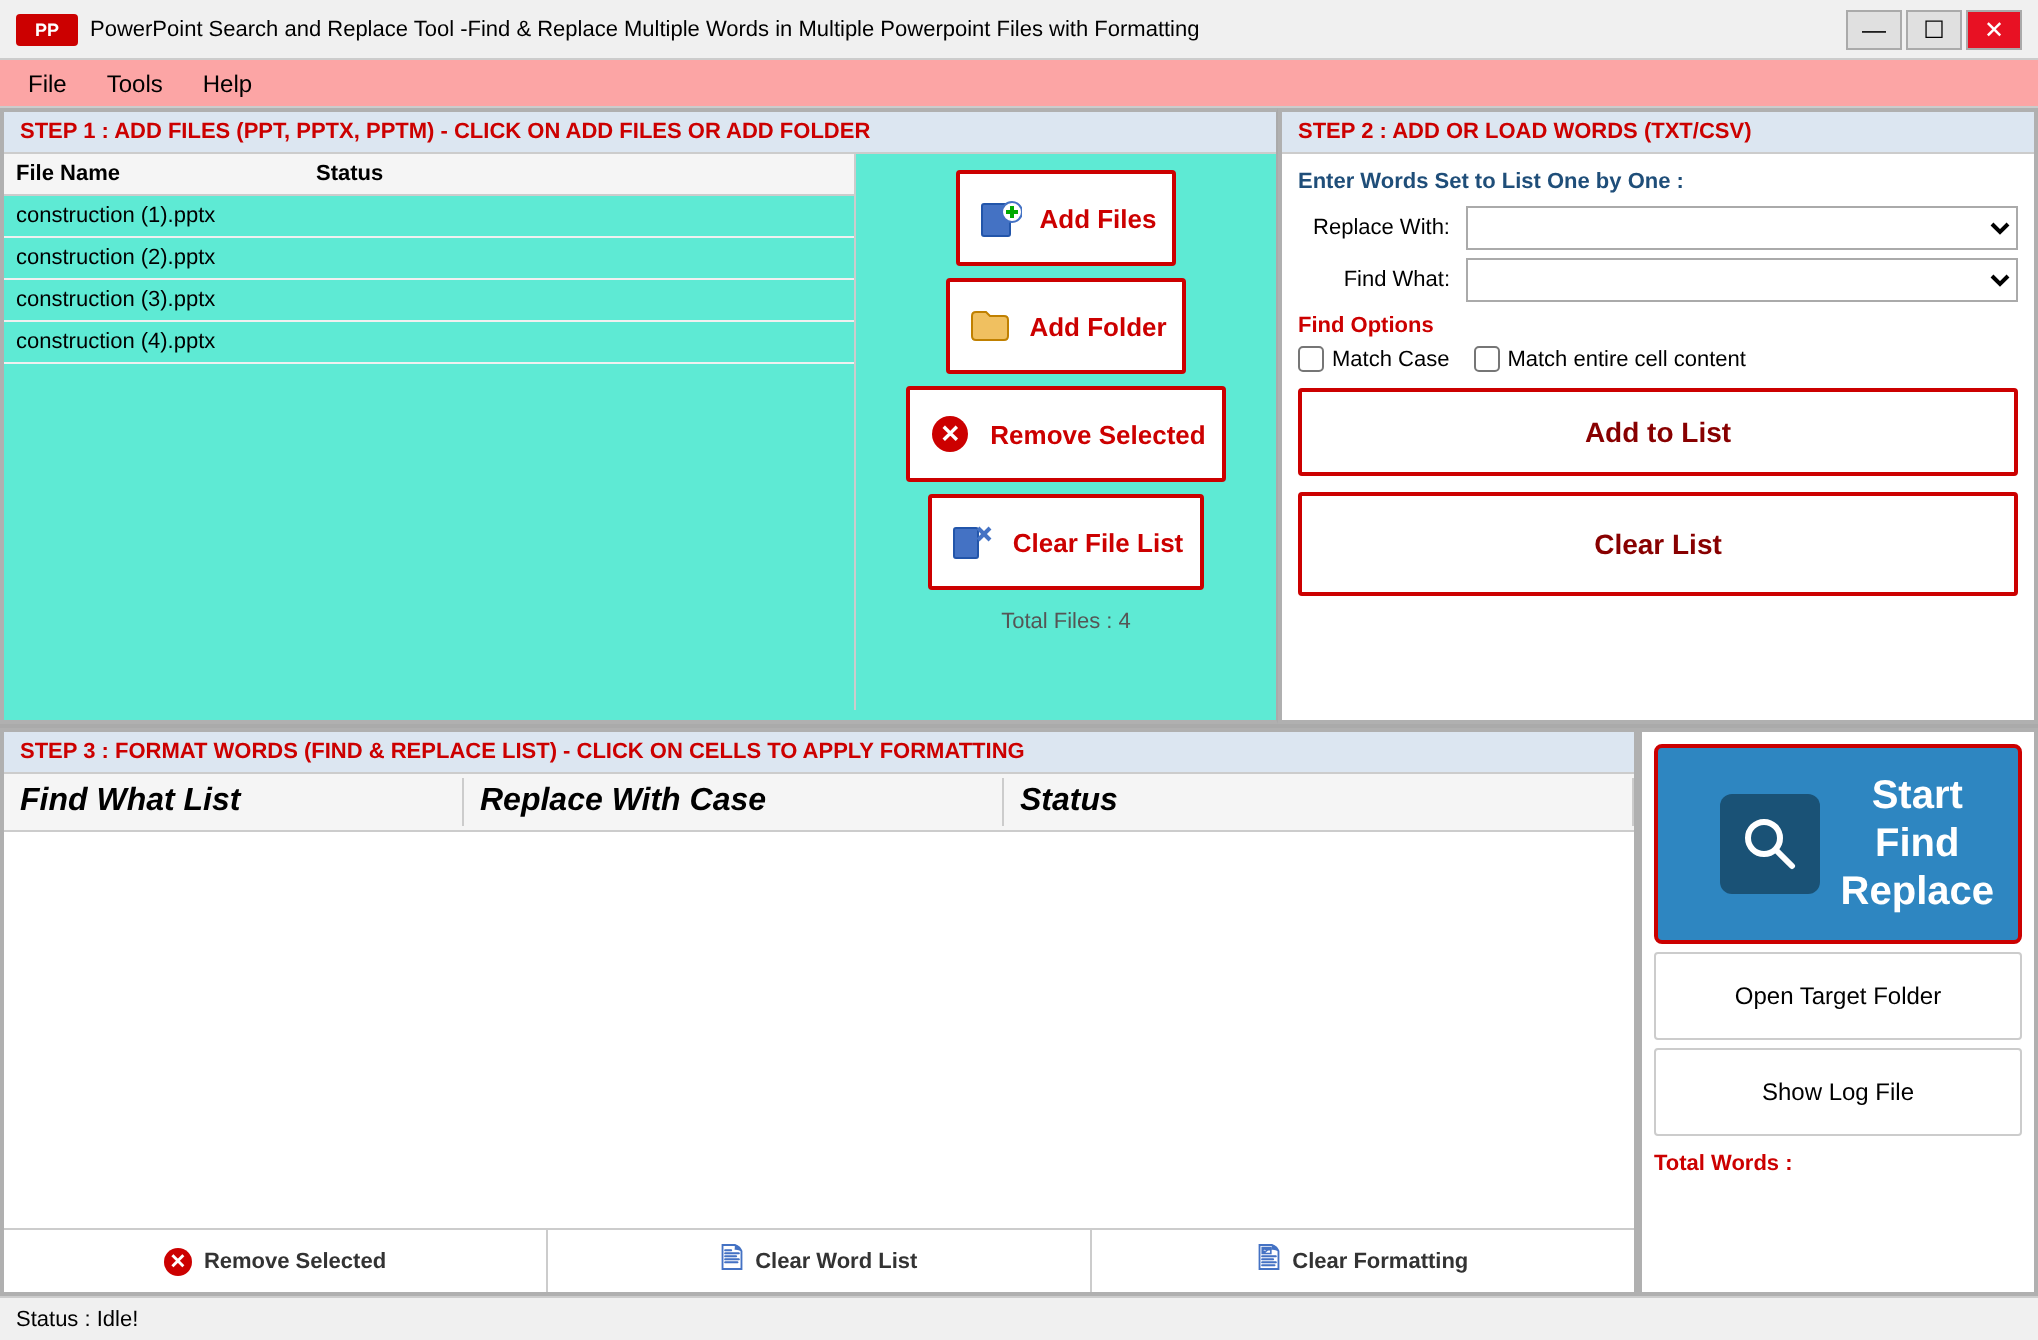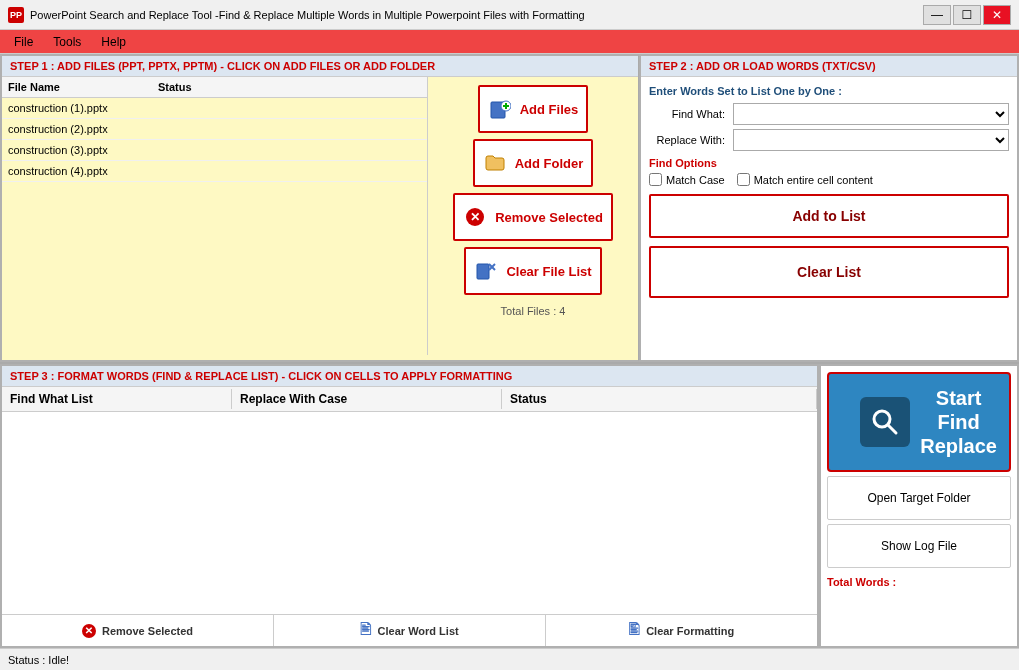--- a/index.html
+++ b/index.html
@@ -14,21 +14,21 @@
     .title-bar {
       background: #f0f0f0;
       height: 30px;
       display: flex;
       align-items: center;
       padding: 0 8px;
       border-bottom: 1px solid #ccc;
       gap: 6px;
     }
     .title-bar-icon {
-      width: 16px; height: 16px;
+      width: 31px; height: 16px;
       background: #c00;
       border-radius: 2px;
       display: flex; align-items: center; justify-content: center;
       color: white; font-size: 9px; font-weight: bold;
     }
     .title-bar-text {
       font-size: 11px;
       color: #000;
       flex: 1;
     }
@@ -38,21 +38,21 @@
     .title-btn {
       width: 28px; height: 20px;
       background: #e0e0e0;
       border: 1px solid #aaa;
       cursor: pointer;
       display: flex; align-items: center; justify-content: center;
       font-size: 12px;
     }
     .title-btn.close { background: #e81123; color: white; }
     .menu-bar {
-      background: #ef4444;
+      background: #fca5a5;
       height: 24px;
       display: flex;
       align-items: center;
       padding: 0 4px;
       border-bottom: 1px solid #ccc;
     }
     .menu-item {
       padding: 2px 10px;
       cursor: pointer;
       font-size: 12px;
@@ -64,21 +64,21 @@
     }
     .top-row {
       display: flex;
       height: 310px;
       border-bottom: 2px solid #aaa;
     }
     .step1-panel {
       flex: 1;
       border: 2px solid #b0b0b0;
       border-right: 1px solid #aaa;
-      background: #fef9c3;
+      background: #5eead4;
     }
     .step2-panel {
       width: 380px;
       border: 2px solid #b0b0b0;
       background: white;
     }
     .step-header {
       background: #dce6f1;
       padding: 4px 8px;
       font-weight: bold;
@@ -230,23 +230,24 @@
       overflow-y: auto;
     }
     .word-list-header {
       display: flex;
       background: #f5f5f5;
       border-bottom: 1px solid #ccc;
       padding: 2px 0;
     }
     .wl-col {
       font-weight: bold;
-      font-size: 12px;
+      font-size: 16px;
       padding: 3px 8px;
       border-right: 1px solid #ccc;
+      font-style: italic;
     }
     .wl-col1 { width: 230px; }
     .wl-col2 { width: 270px; }
     .wl-col3 { flex: 1; }
     .step3-footer {
       display: flex;
       border-top: 1px solid #ccc;
       height: 32px;
     }
     .footer-btn {
@@ -427,25 +428,25 @@
           <div class="total-files">Total Files : 4</div>
         </div>
       </div>
     </div>
 
     <div class="step2-panel">
       <div class="step-header">STEP 2 : ADD OR LOAD WORDS (TXT/CSV)</div>
       <div class="step2-body">
         <div class="label-blue">Enter Words Set to List One by One :</div>
         <div class="form-row">
+          <div class="form-label">Replace With:</div>
+          <select class="form-select"></select>
+        </div>
+        <div class="form-row">
           <div class="form-label">Find What:</div>
-          <select class="form-select"></select>
-        </div>
-        <div class="form-row">
-          <div class="form-label">Replace With:</div>
           <select class="form-select"></select>
         </div>
         <div class="find-options-header">Find Options</div>
         <div class="checkbox-row">
           <div class="checkbox-item">
             <input type="checkbox" style="">
             <span>Match Case</span>
           </div>
           <div class="checkbox-item">
             <input type="checkbox" style="">

